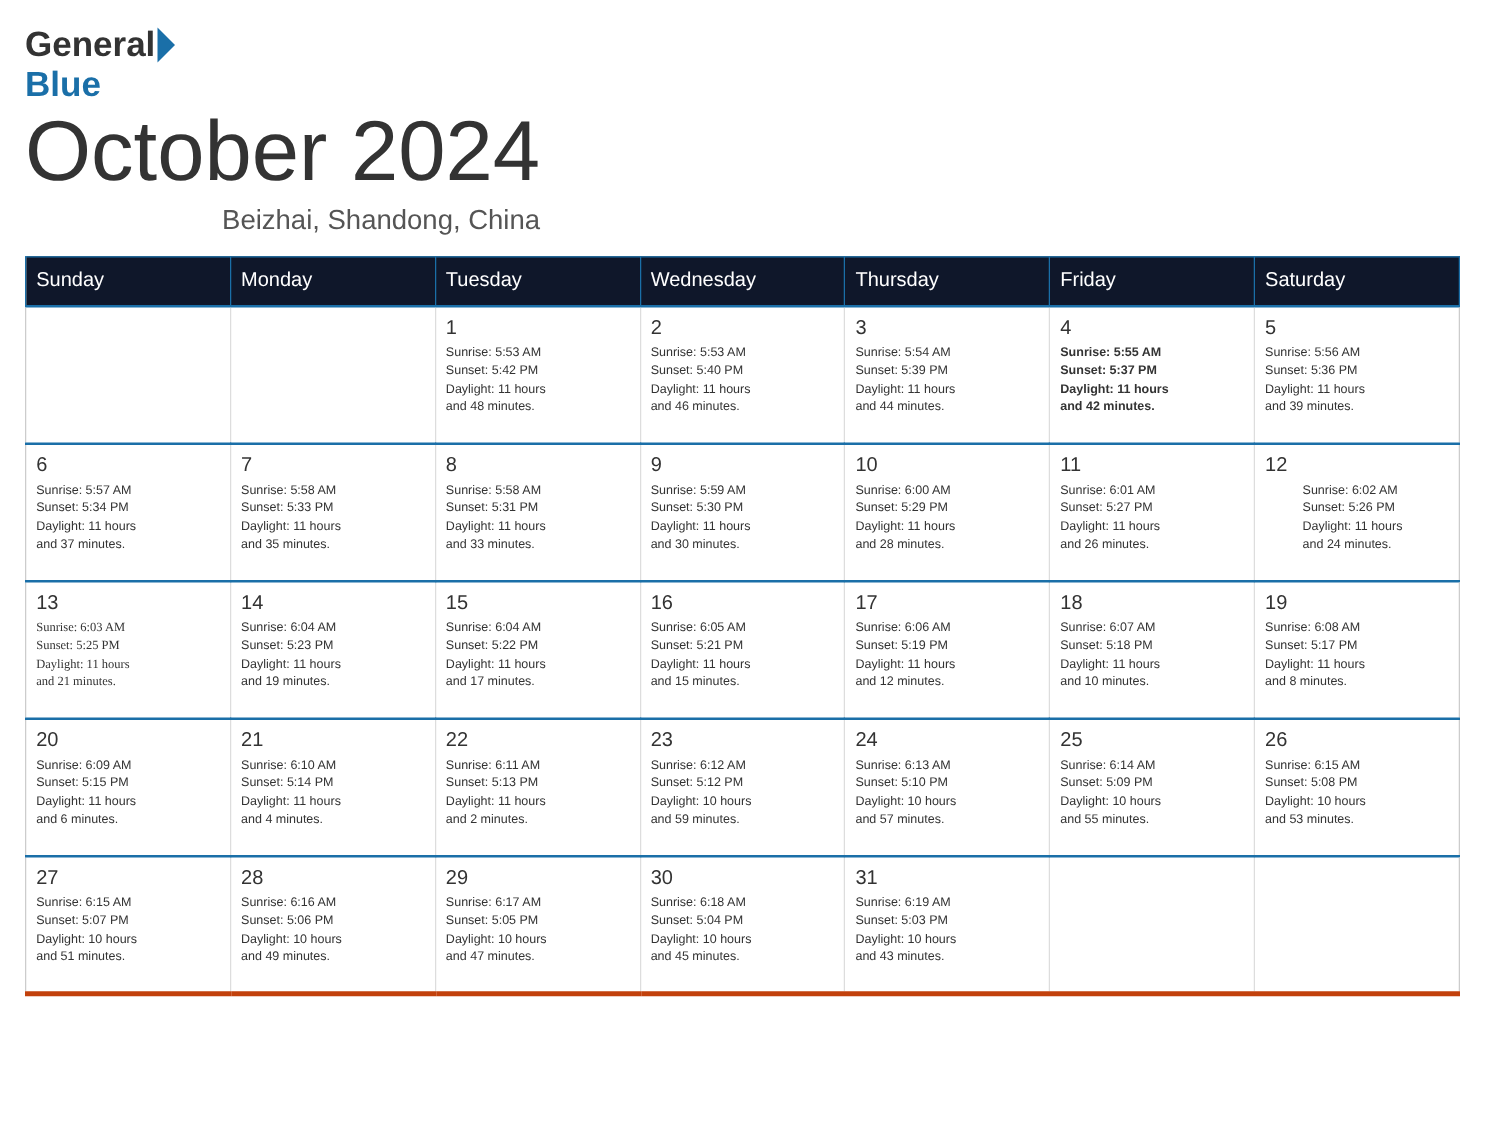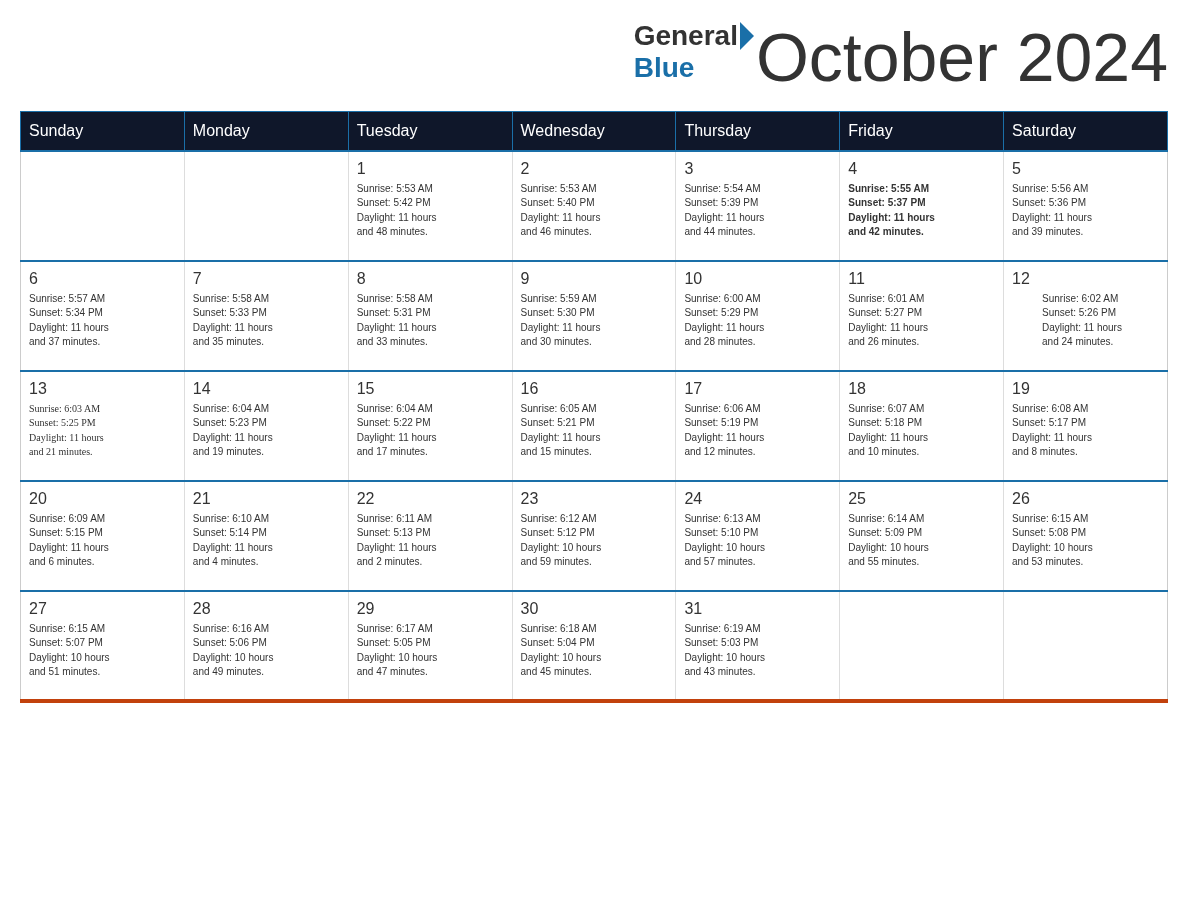--- a/index.html
+++ b/index.html
@@ -5,23 +5,24 @@
     * { box-sizing: border-box; margin: 0; padding: 0; }
     body {
       font-family: Arial, sans-serif;
       background: #fff;
       padding: 20px;
       width: 1188px;
       min-height: 918px;
     }
     .header {
       display: flex;
-      justify-content: flex-end;
+      justify-content: center;
       align-items: flex-start;
       margin-bottom: 16px;
+      flex-direction: column;
     }
     .logo {
       display: flex;
       flex-direction: column;
       align-items: flex-start;
     }
     .logo-text {
       display: flex;
       align-items: center;
       font-size: 28px;
@@ -114,20 +115,21 @@
 <div class="header">
   <div class="logo">
     <div class="logo-text">
       <span class="logo-general">General</span>
       <span class="logo-arrow"></span>
     </div>
     <span class="logo-blue">Blue</span>
   </div>
   <div class="title-block">
     <div class="calendar-title">October 2024</div>
+    <div class="calendar-subtitle">Beizhai, Shandong, China</div>
   </div>
 </div>
 
 <table>
   <thead>
     <tr>
     <th>Sunday</th>
         <th>Monday</th>
         <th>Tuesday</th>
         <th>Wednesday</th>

